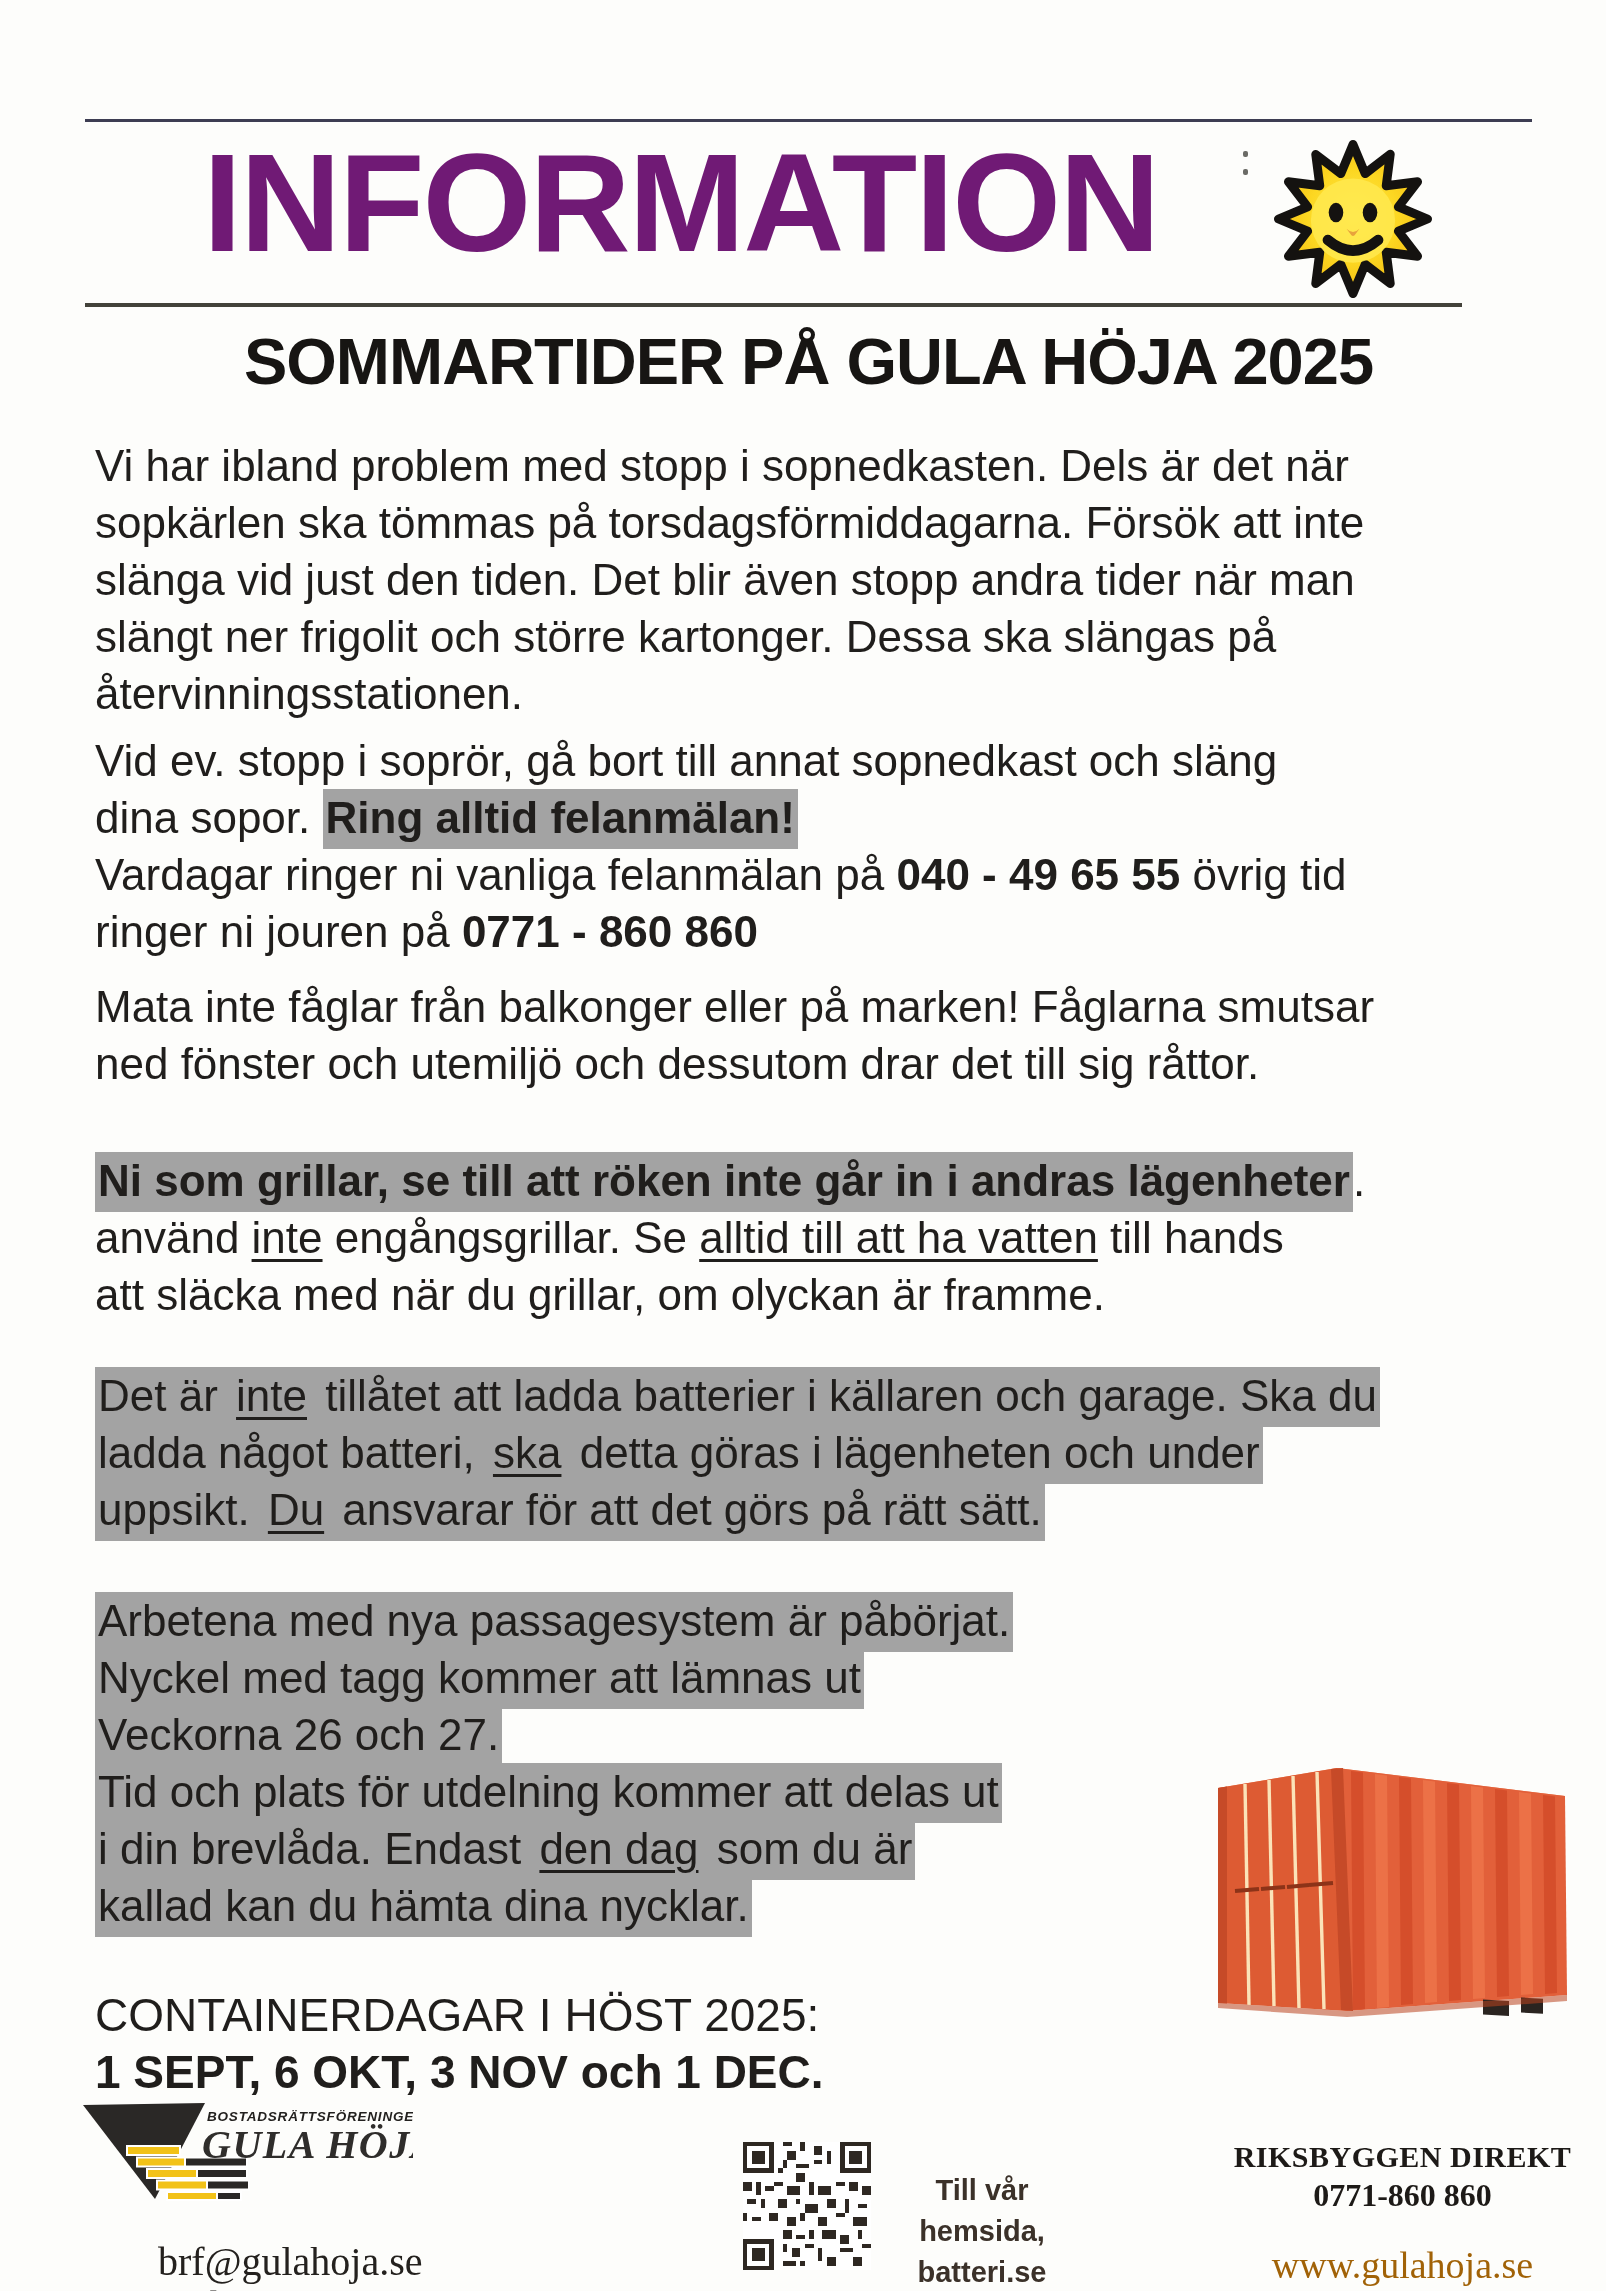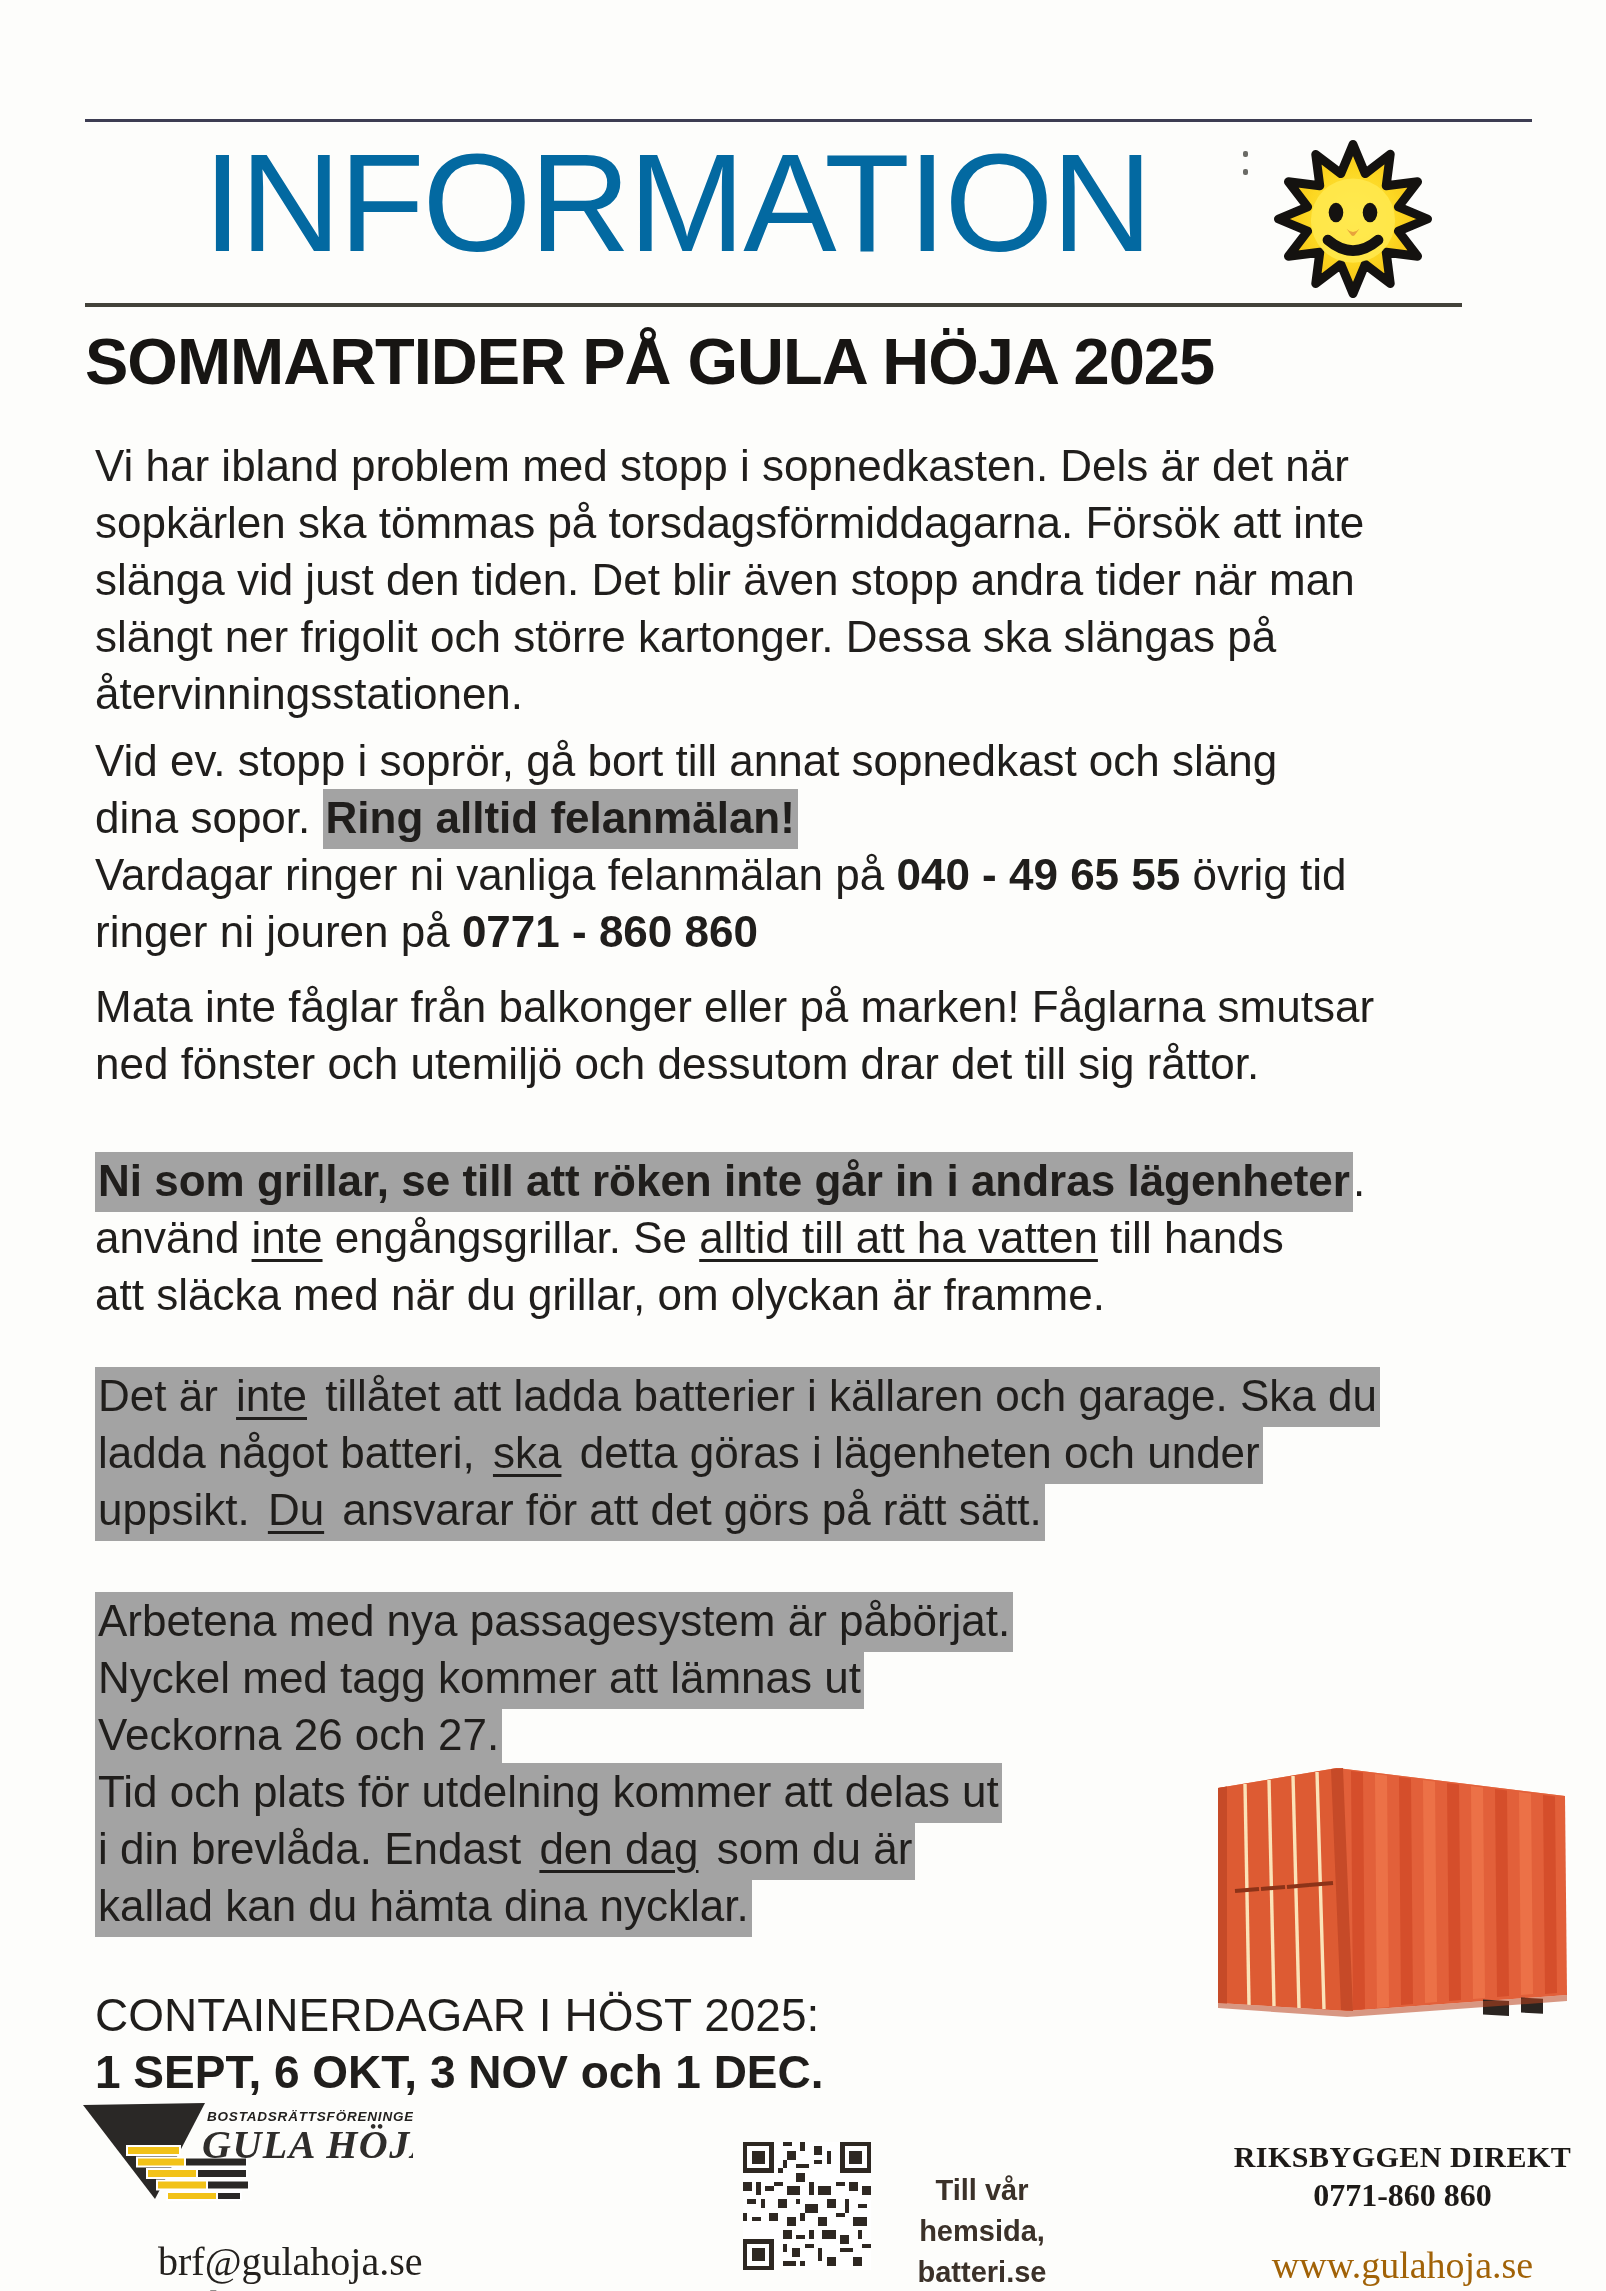--- a/index.html
+++ b/index.html
@@ -10,29 +10,29 @@
     background:#fdfdfb;
     overflow:hidden;
     font-family:"Liberation Sans","DejaVu Sans",sans-serif;
     color:#1d1b19;
   }
   .rule{position:absolute;left:85px;}
   .rule-top{top:119px;width:1447px;height:3px;background:#3d3d52;}
   .rule-bottom{top:303px;width:1377px;height:4px;background:#43423a;}
   .masthead-title{
     position:absolute;top:133px;left:203px;
-    font-size:140px;font-weight:400;letter-spacing:-2px;line-height:1;
-    color:#0369a1;white-space:nowrap;
+    font-size:140px;font-weight:700;letter-spacing:-2px;line-height:1;
+    color:#701a75;white-space:nowrap;
   }
   .sun{position:absolute;left:1272px;top:138px;width:162px;height:162px;}
   .scan-dots{position:absolute;left:1243px;top:143px;width:26px;height:8px;}
   .scan-dots i{display:inline-block;width:5px;height:6px;background:#6b6b66;border-radius:2px;margin-right:9px;}
   .doc-heading{
     position:absolute;top:324px;left:85px;width:1447px;
-    font-size:65px;font-weight:700;letter-spacing:-1px;
+    text-align:center;font-size:65px;font-weight:700;letter-spacing:-1px;
     color:#171513;white-space:nowrap;
   }
   .body-text{
     position:absolute;left:95px;top:437px;width:1450px;
     font-size:44px;line-height:57px;color:#201e1c;
   }
   .body-text p{margin:0;}
   .body-text p:nth-child(1){margin-bottom:10px;}
   .body-text p:nth-child(2){margin-bottom:18px;}
   .body-text p:nth-child(3){margin-bottom:60px;}

